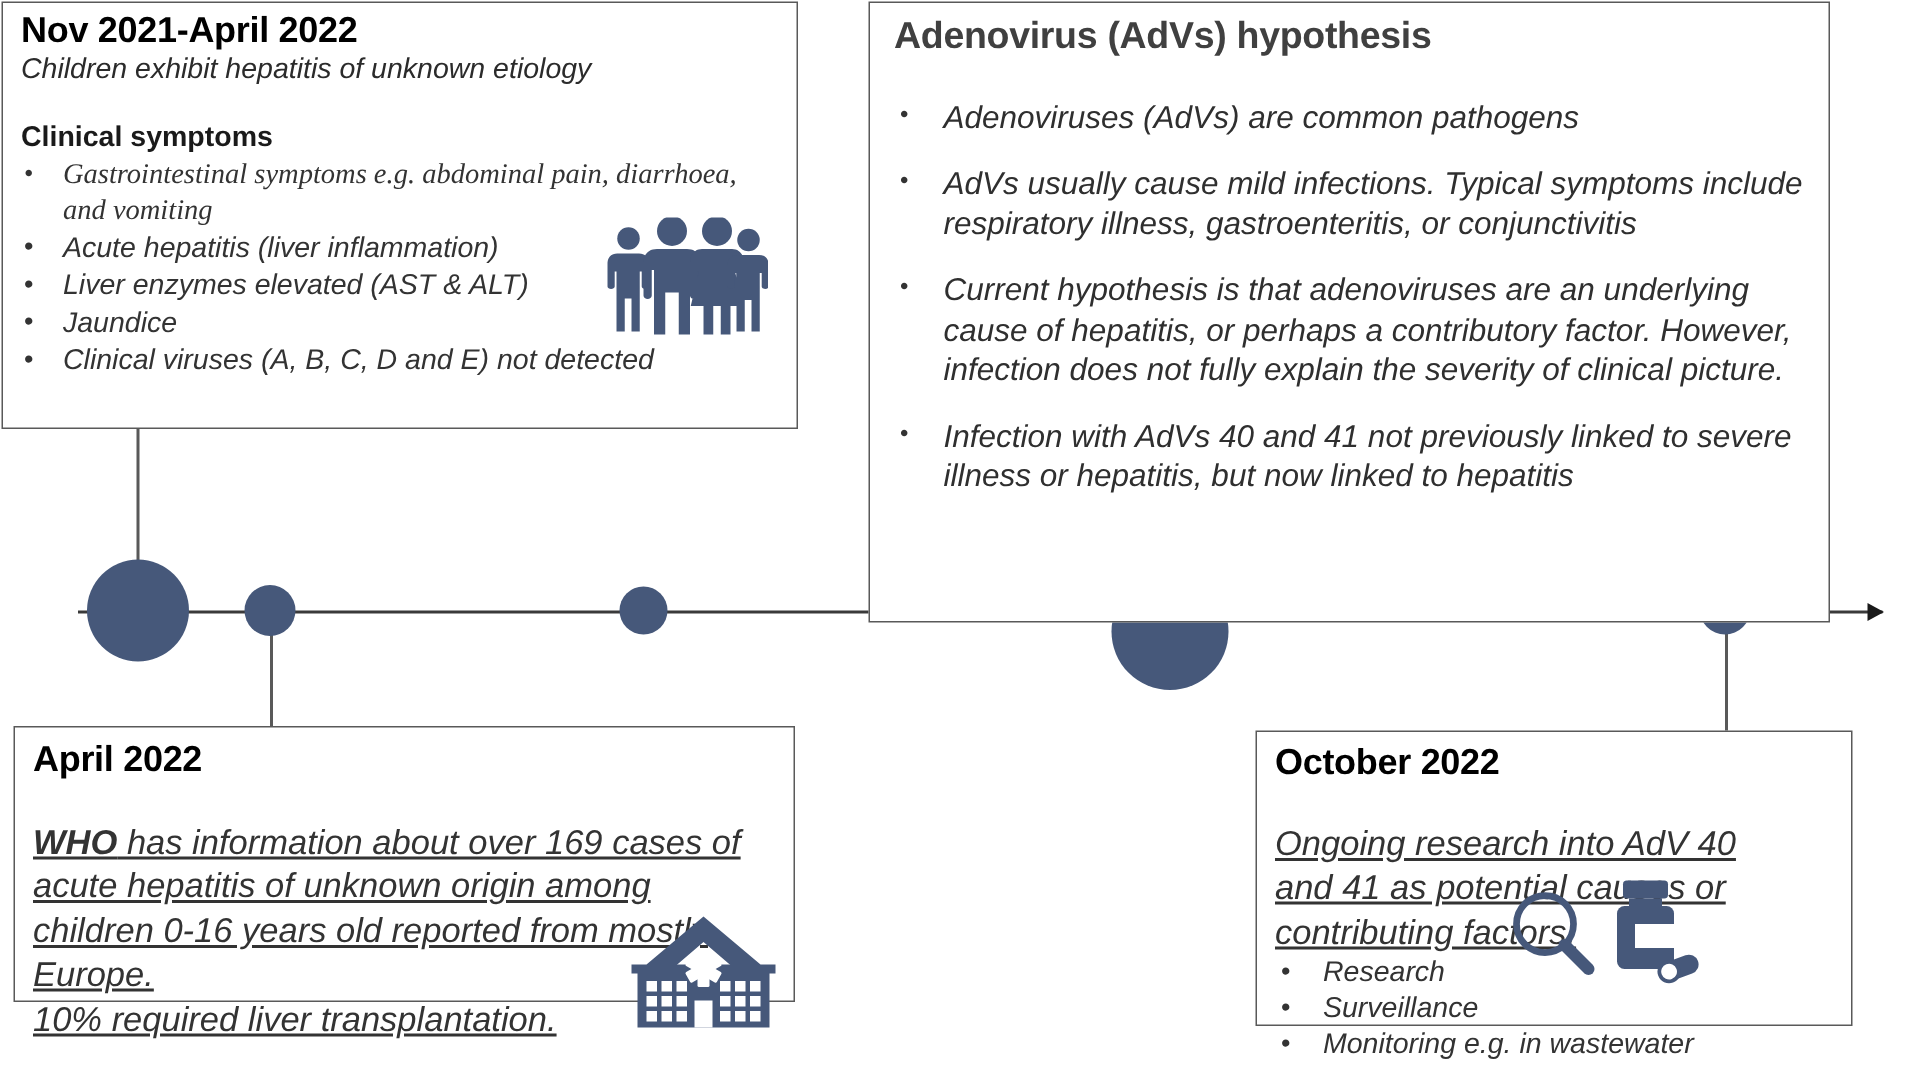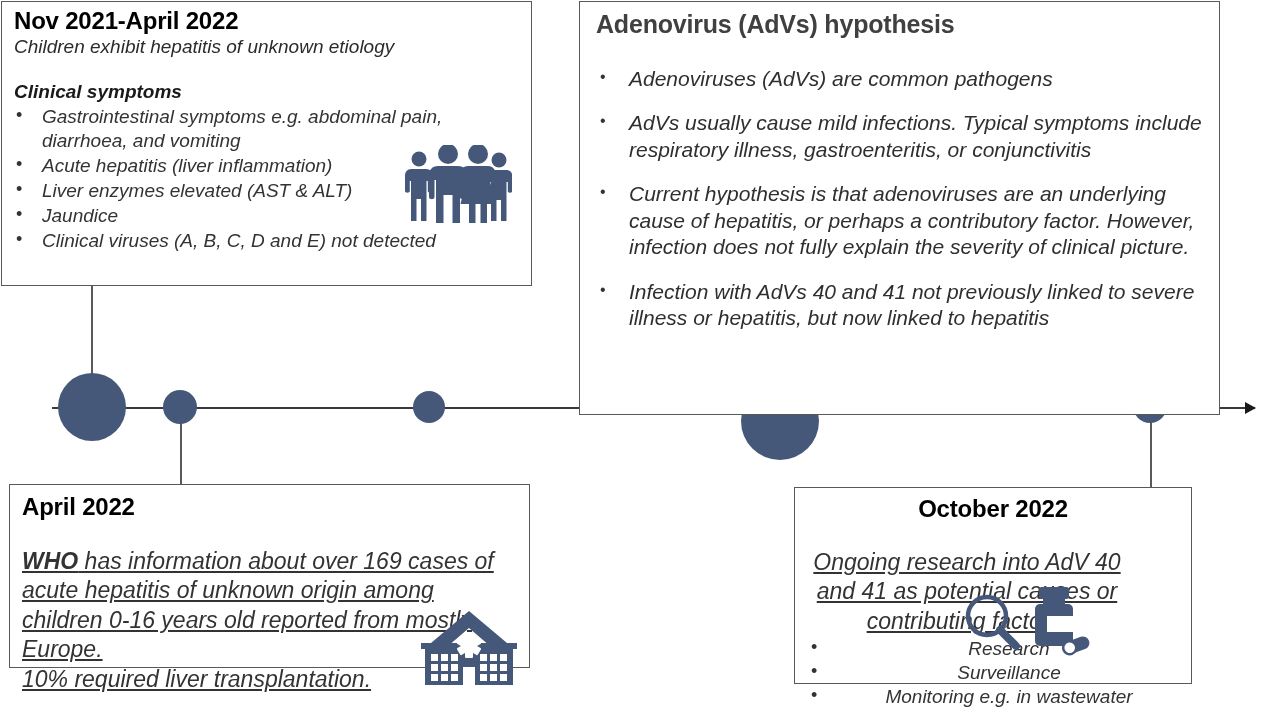--- a/index.html
+++ b/index.html
@@ -41,21 +41,20 @@
     color: #404040;
   }
   .subtitle {
     font-style: italic;
     font-size: 19px;
     color: #2b2b2b;
     line-height: 1.2;
   }
   .section-head {
     font-weight: bold;
-    font-style: italic;
     font-size: 19px;
     color: #1a1a1a;
     line-height: 1.25;
   }
   .para {
     font-style: italic;
     font-size: 23px;
     color: #333333;
     line-height: 1.28;
     text-decoration: underline;
@@ -161,21 +160,21 @@
   <div class="node" style="left:413px; top:391px; width:32px; height:32px;"></div>
   <div class="node" style="left:741px; top:382px; width:78px; height:78px;"></div>
   <div class="node" style="left:1133px; top:389px; width:34px; height:34px;"></div>
 
   <div class="card" id="box1" style="left:1px; top:1px; width:531px; height:285px;">
     <div class="card-inner">
       <div class="card-title">Nov 2021-April 2022</div>
       <div class="subtitle" style="margin-top:1px;">Children exhibit hepatitis of unknown etiology</div>
       <div class="section-head" style="margin-top:21px;">Clinical symptoms</div>
       <ul class="bullets" style="margin-top:2px;">
-        <li style="max-width:470px;">Gastrointestinal symptoms e.g. abdominal pain, diarrhoea, and vomiting</li>
+        <li style="max-width:470px;font-family:Liberation Serif, serif;">Gastrointestinal symptoms e.g. abdominal pain, diarrhoea, and vomiting</li>
         <li>Acute hepatitis (liver inflammation)</li>
         <li>Liver enzymes elevated (AST &amp; ALT)</li>
         <li>Jaundice</li>
         <li>Clinical viruses (A, B, C, D and E) not detected</li>
       </ul>
     </div>
 
     <div class="icon" style="left:400px; top:143px; width:110px; height:80px;">
       <svg width="110" height="80" viewBox="0 0 110 80" fill="#46587A">
 
@@ -248,21 +247,21 @@
 
         <g fill="#ffffff">
           <rect x="46" y="25" width="8" height="24" rx="1"></rect>
           <rect x="46" y="25" width="8" height="24" rx="1" transform="rotate(60 50 37)"></rect>
           <rect x="46" y="25" width="8" height="24" rx="1" transform="rotate(120 50 37)"></rect>
         </g>
       </svg>
     </div>
   </div>
 
-  <div class="card" id="box4" style="left:794px; top:487px; width:398px; height:197px;text-align:center;">
+  <div class="card" id="box4" style="left:837px; top:487px; width:398px; height:197px;">
     <div class="card-inner" style="padding:8px 12px 4px 12px;">
       <div class="card-title">October 2022</div>
       <div class="para" style="margin-top:25px; max-width:320px;">Ongoing research into AdV 40 and 41 as potential causes or contributing factors.</div>
       <ul class="bullets" style="margin-top:1px;">
         <li>Research</li>
         <li>Surveillance</li>
         <li>Monitoring e.g. in wastewater</li>
       </ul>
     </div>
 

